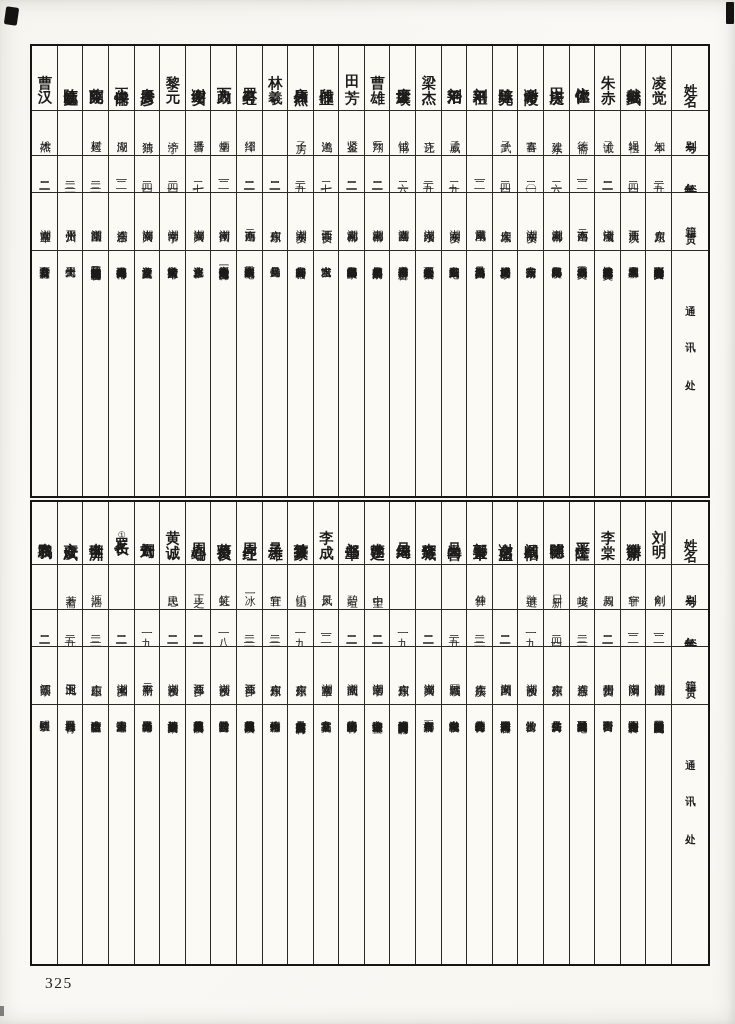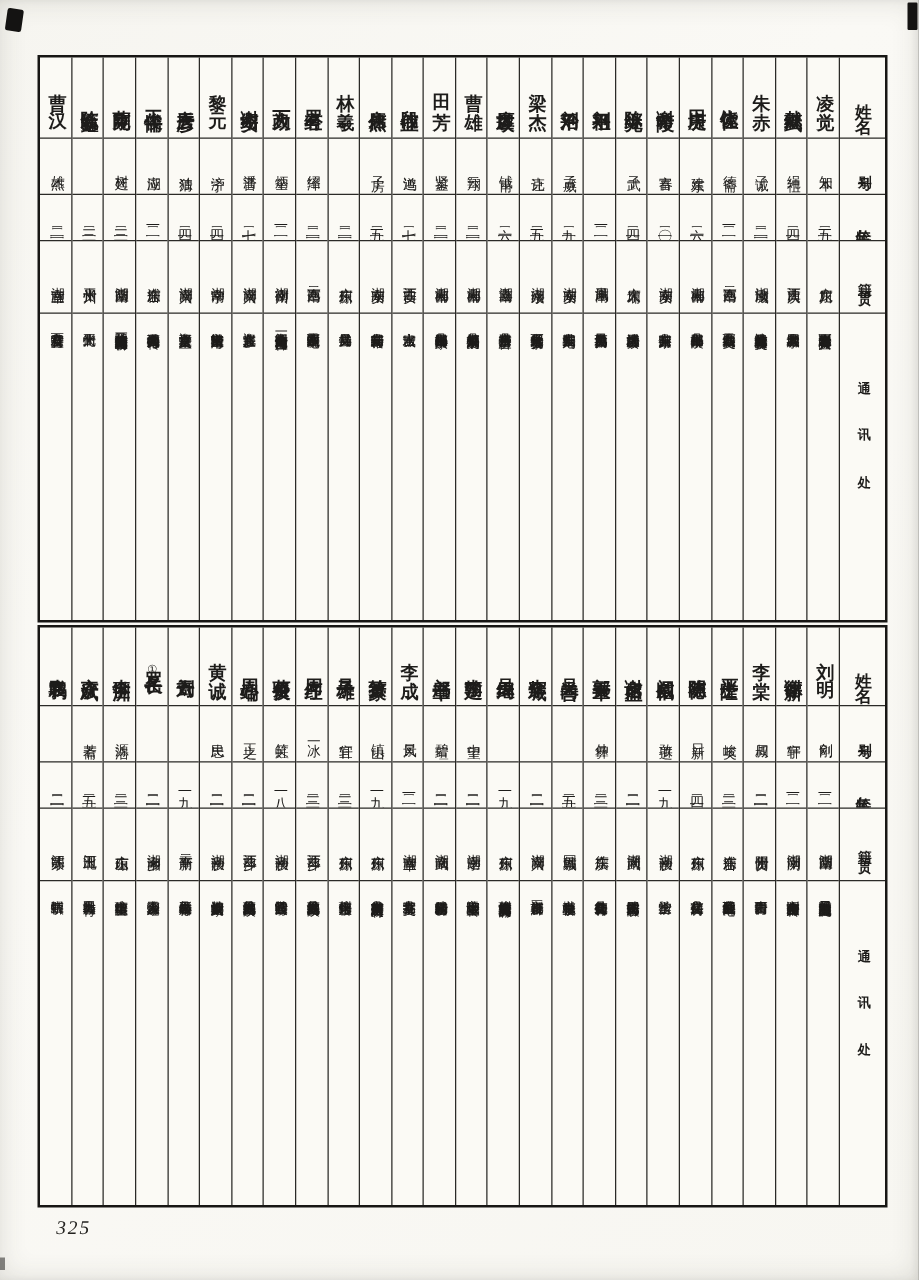--- a/index.html
+++ b/index.html
@@ -58,21 +58,21 @@
 
   .h-label{font-weight:bold;font-size:13.5px;}
   .h-name .h-label{letter-spacing:.85em;padding-top:.85em;}
   .h-alias .h-label{letter-spacing:.18em;padding-top:.18em;}
   .h-age .h-label{letter-spacing:.05em;font-size:12.5px;}
   .h-origin .h-label{letter-spacing:.8em;padding-top:.8em;}
   .h-address .h-label{letter-spacing:3.6em;padding-top:3.6em;}
 
   .page-num{
     position:absolute;left:45px;top:974px;
-    font-size:15.5px;letter-spacing:1.5px;color:#23221f;font-style:italic;
+    font-size:15.5px;letter-spacing:1.5px;color:#23221f;
   }
 </style>
 </head>
 <body>
 
 <div class="page">
   <div class="mark mark-tl"></div>
   <div class="mark mark-tr"></div>
   <div class="mark mark-bl"></div>
 

